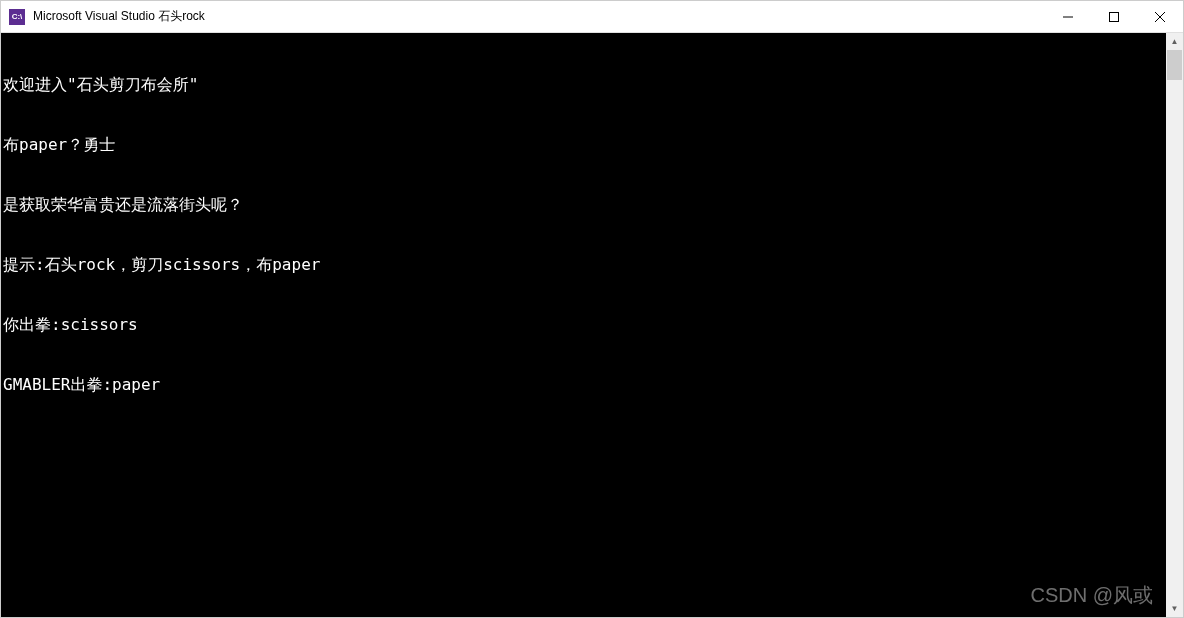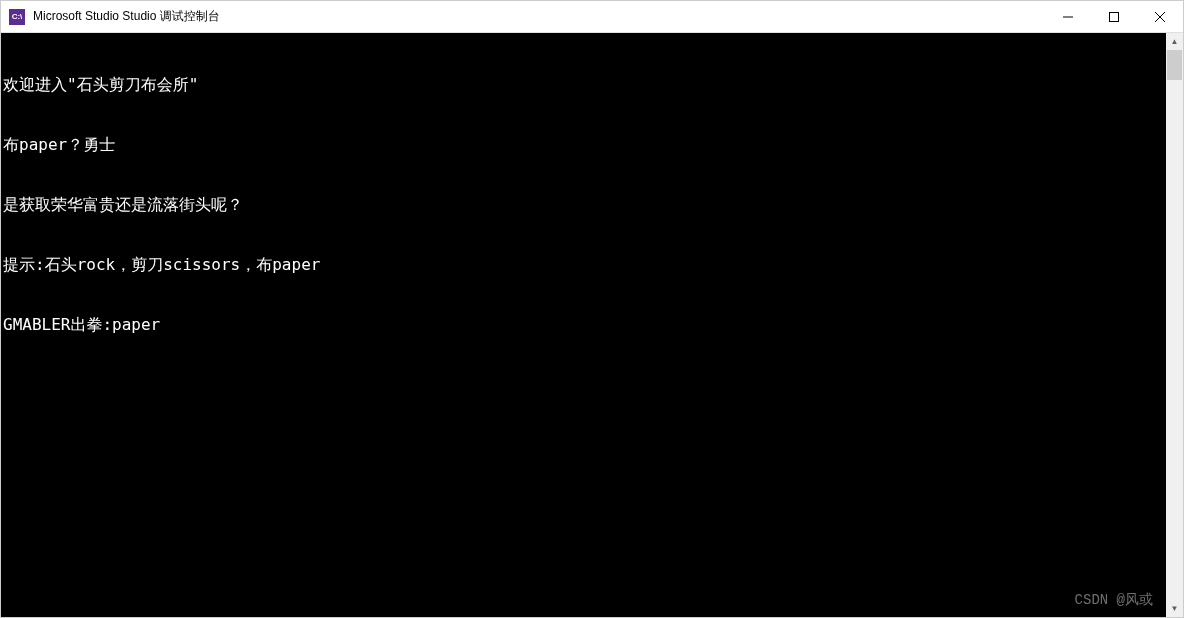--- a/index.html
+++ b/index.html
@@ -107,32 +107,32 @@
       font-size: 8px;
       color: #606060;
     }
     .scrollbar-arrow.up { top: 0; }
     .scrollbar-arrow.down { bottom: 0; }
     .watermark {
       position: absolute;
       bottom: 8px;
       right: 30px;
       color: rgba(200, 200, 200, 0.55);
-      font-size: 14px;
-      font-family: Liberation Mono, monospace;
+      font-size: 20px;
+      font-family: Liberation Sans, sans-serif;
       pointer-events: none;
     }
   </style>
 </head>
 <body>
 
 <div class="window">
   <div class="titlebar">
     <div class="app-icon">C:\</div>
-    <div class="title-text">Microsoft Studio Studio 调试控制台</div>
+    <div class="title-text">Microsoft Visual Studio 石头rock</div>
     <div class="window-controls">
       <div class="win-btn">
         <svg width="10" height="10" viewBox="0 0 10 10">
             <line x1="0" y1="5" x2="10" y2="5" stroke="currentColor" stroke-width="1"></line>
           </svg>
       </div>
       <div class="win-btn">
         <svg width="10" height="10" viewBox="0 0 10 10">
             <rect x="0.5" y="0.5" width="9" height="9" fill="none" stroke="currentColor" stroke-width="1"></rect>
           </svg>
@@ -144,20 +144,21 @@
           </svg>
       </div>
     </div>
   </div>
   <div class="console-area">
     <div class="console-content">
       <span class="console-line">欢迎进入"石头剪刀布会所"</span>
       <span class="console-line">布paper？勇士</span>
       <span class="console-line">是获取荣华富贵还是流落街头呢？</span>
       <span class="console-line">提示:石头rock，剪刀scissors，布paper</span>
+      <span class="console-line">你出拳:scissors</span>
       <span class="console-line">GMABLER出拳:paper</span>
       
       
       
       
       
     </div>
     <div class="scrollbar">
       <div class="scrollbar-arrow up">▲</div>
       <div class="scrollbar-thumb"></div>

